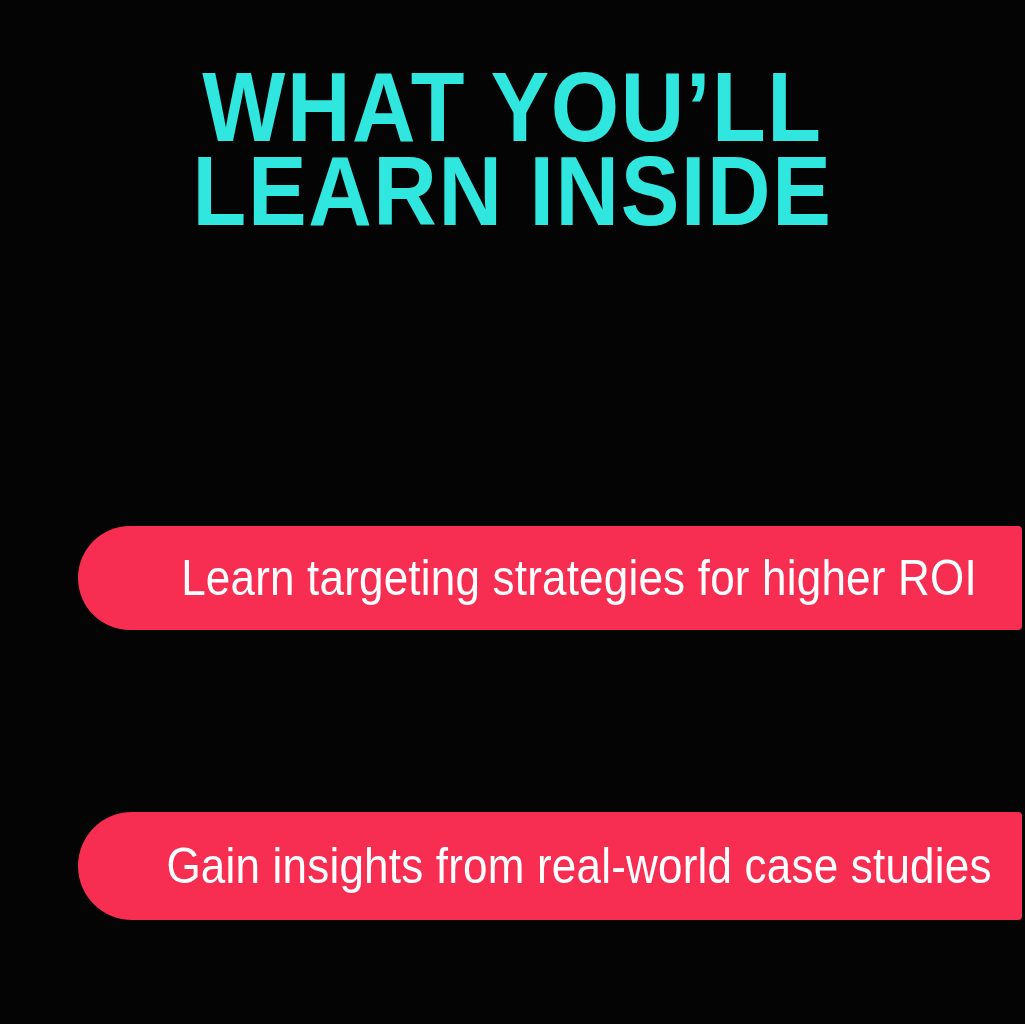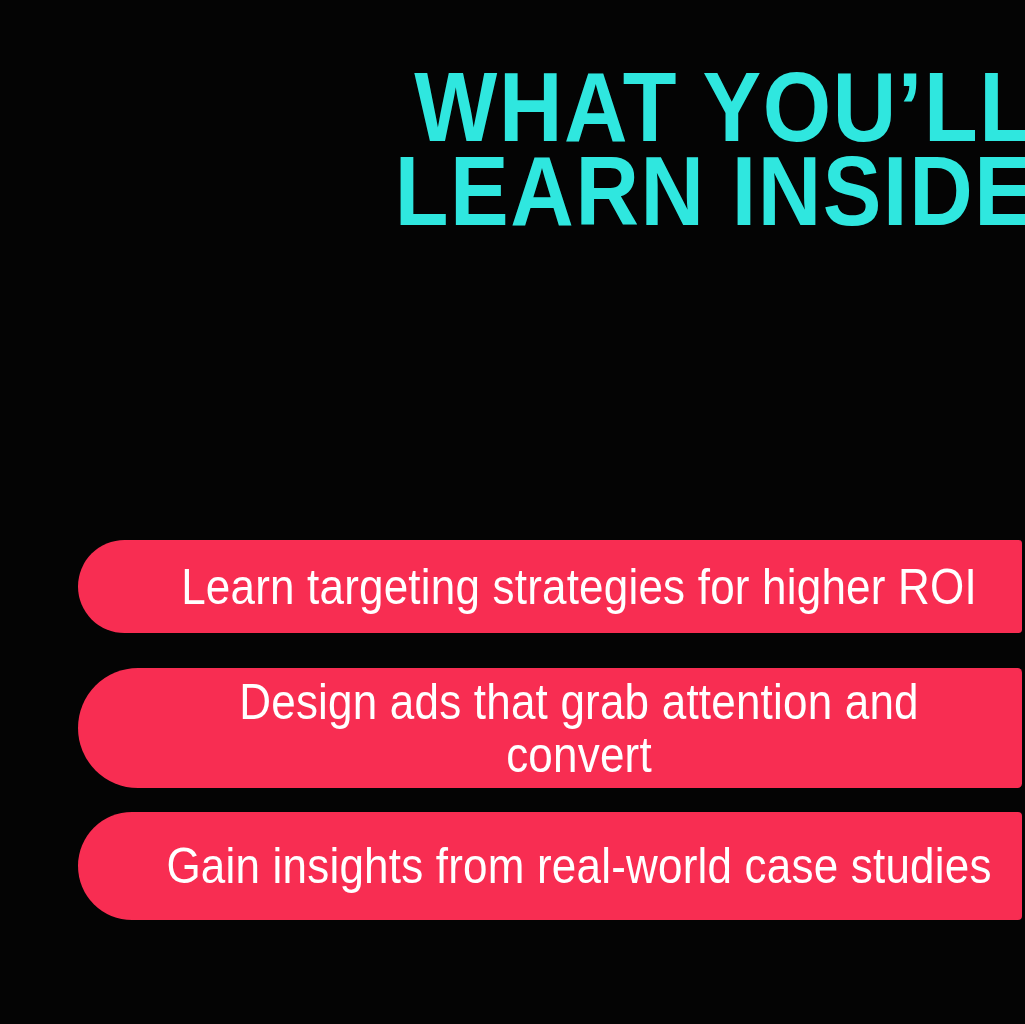--- a/index.html
+++ b/index.html
@@ -19,21 +19,21 @@
     background: #040404;
     overflow: hidden;
   }
 
   
   .heading-block {
     position: absolute;
     left: 0;
     top: 62px;
     width: 1025px;
-    text-align: right;
+    text-align: center;
     padding: 0 20px;
     box-sizing: border-box;
   }
 
   .heading-line {
     display: block;
     color: #2FE7DF;
     font-family: "Liberation Sans", sans-serif;
     font-weight: 700;
     font-size: 83px;
@@ -80,21 +80,21 @@
     line-height: 1.07;
     text-align: center;
     letter-spacing: 0.2px;
     transform: scaleY(1.12);
     transform-origin: center center;
   }
 
   
   .pill-1 { top: 0px;   height: 113px; }
   .pill-2 { top: 150px; height: 108px; }
-  .pill-3 { top: 300px; height: 93px; }
+  .pill-3 { top: 286px; height: 104px; }
   .pill-4 { top: 428px; height: 120px; }
   .pill-5 { top: 572px; height: 108px; }
 </style>
 </head>
 <body>
 
 <div id="poster">
 
   <div class="heading-block">
     <span class="heading-line">WHAT YOU’LL</span>
@@ -102,22 +102,19 @@
   </div>
 
   <div class="pill-list">
 
 
 
     <div class="pill pill-3">
       <span class="pill-text">Learn targeting strategies for higher ROI</span>
     </div>
 
-    <div class="pill pill-4">
-      <span class="pill-text">Design ads that grab attention and convert</span>
-    </div>
 
     <div class="pill pill-5">
       <span class="pill-text">Gain insights from real-world case studies</span>
     </div>
 
   </div>
 </div>
 
 </body></html>

